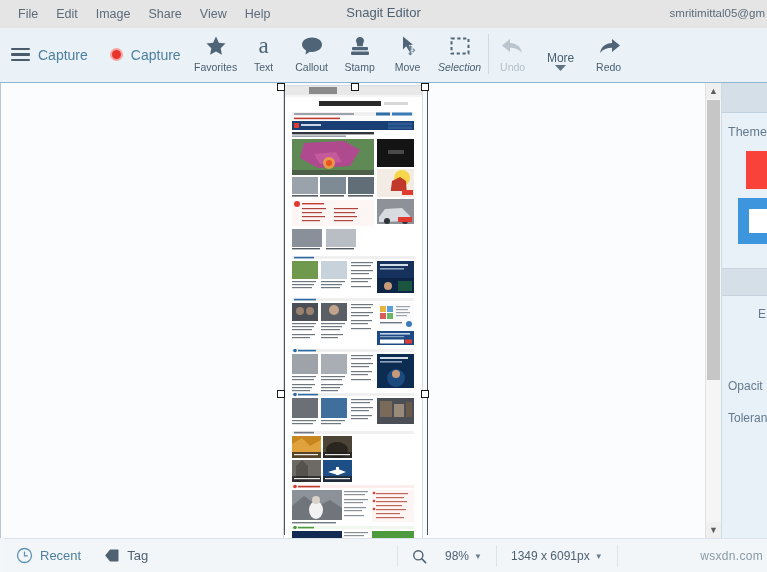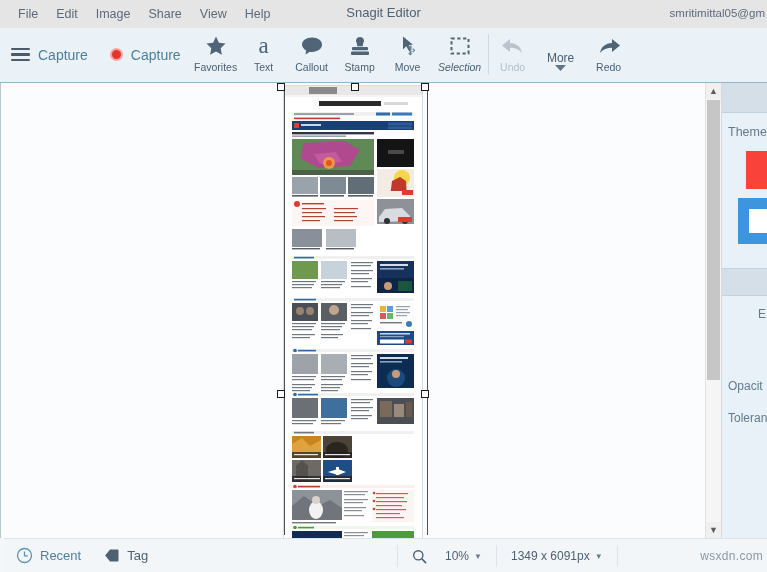--- a/index.html
+++ b/index.html
@@ -733,21 +733,21 @@
 
     <div class="bb-right">
       <div class="bb-sep"></div>
       <div class="bb-zoom">
         <span style="margin-right:18px;">
           <svg width="15" height="15" viewBox="0 0 15 15">
             <circle cx="6.3" cy="6.3" r="4.6" fill="none" stroke="#4e6173" stroke-width="1.4"></circle>
             <path d="M9.8 9.8L13.6 13.6" stroke="#4e6173" stroke-width="1.6" stroke-linecap="round"></path>
           </svg>
         </span>
-        <span>10%</span>
+        <span>98%</span>
         <span class="caret">▼</span>
       </div>
       <div class="bb-sep"></div>
       <div class="bb-dims">
         <span>1349 x 6091px</span>
         <span class="caret">▼</span>
       </div>
       <div class="bb-sep"></div>
     </div>
 

